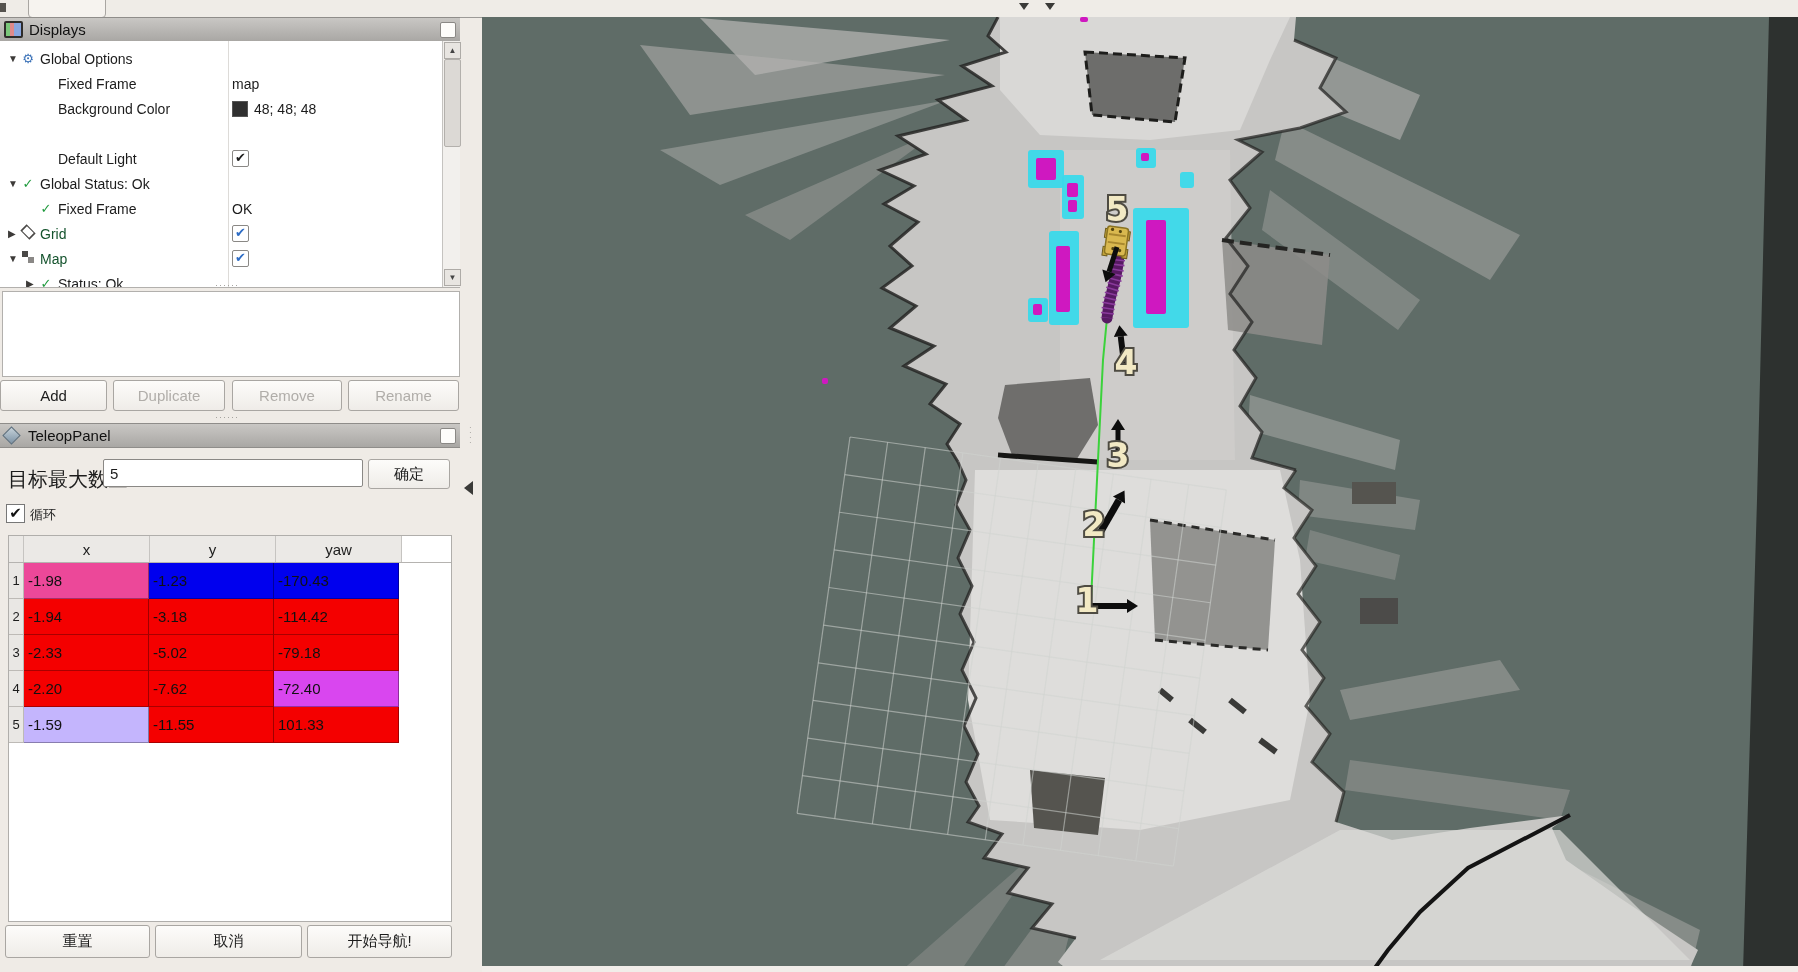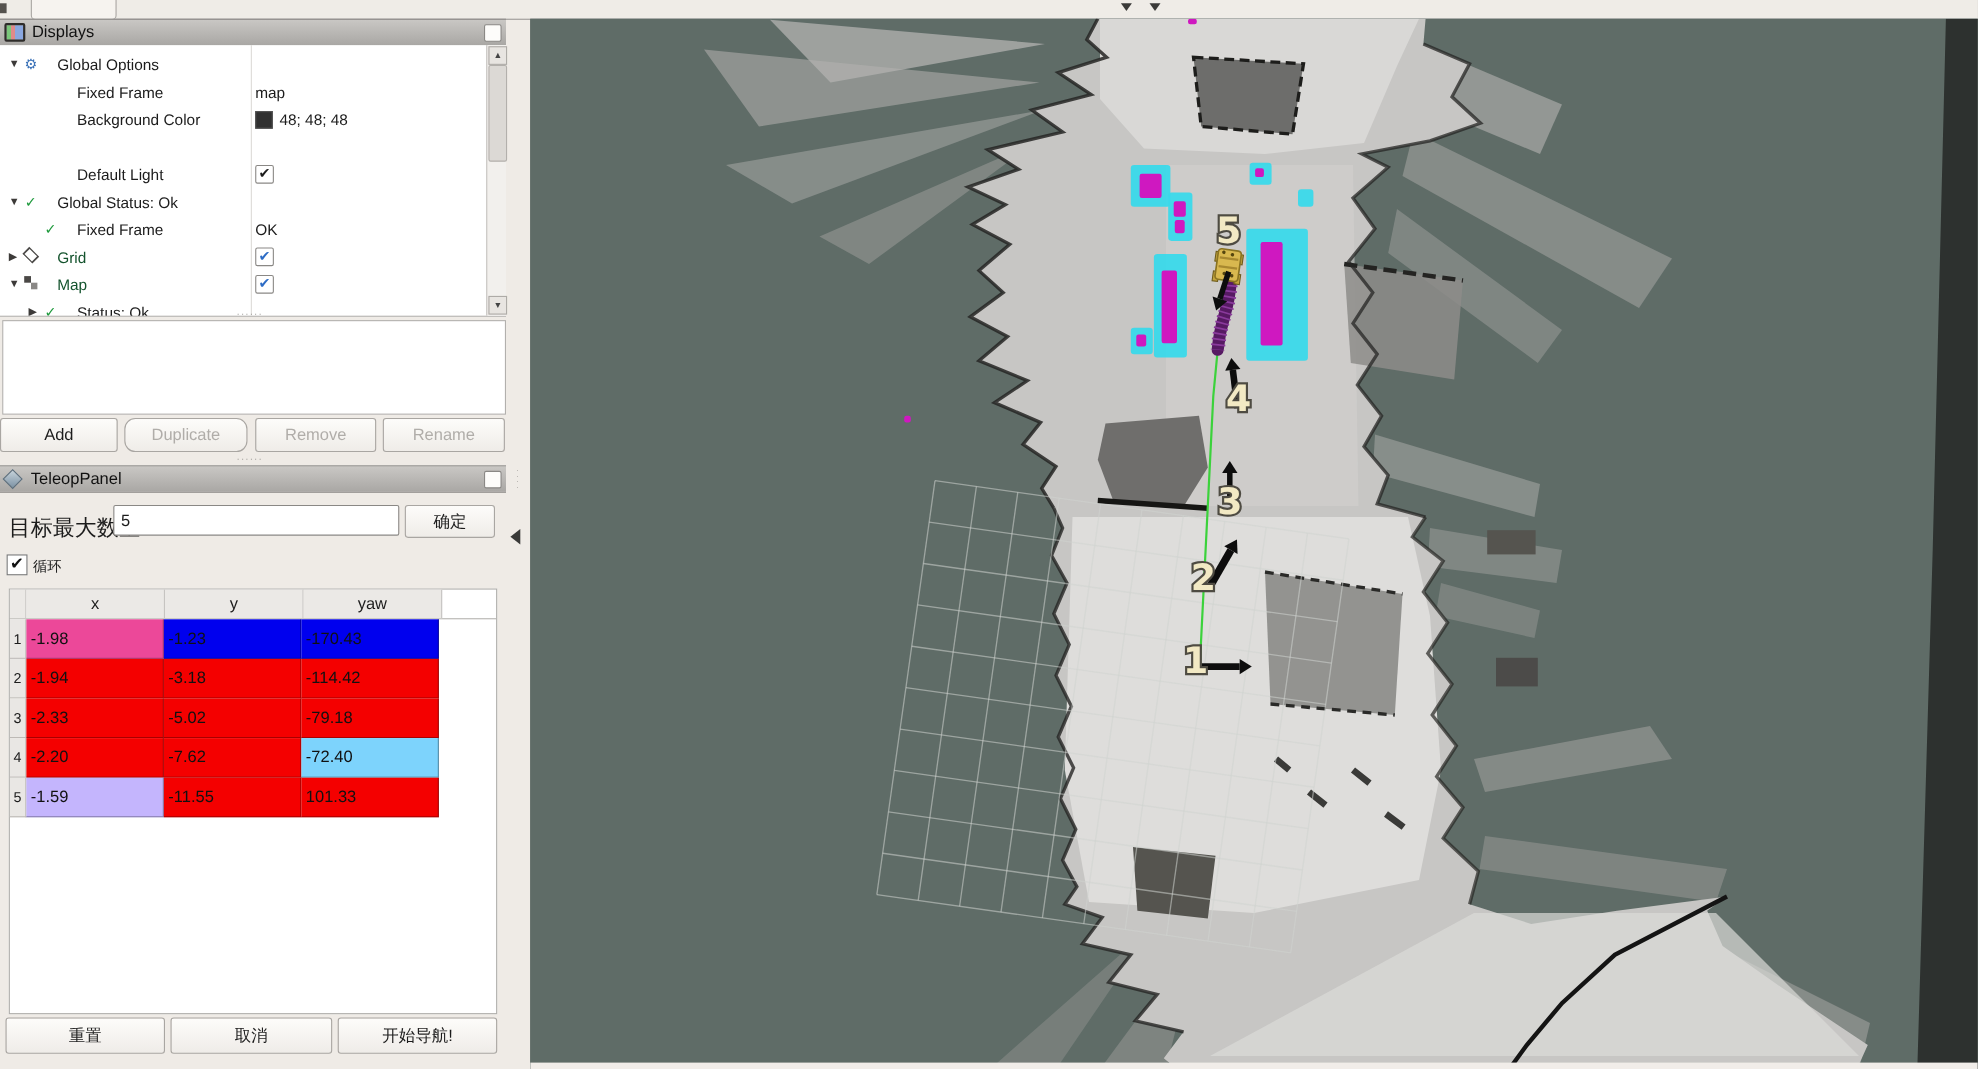--- a/index.html
+++ b/index.html
@@ -26,21 +26,21 @@
       background:linear-gradient(90deg,#7ac77a 0 4px,#e08a8a 4px 8px,#8aa7e0 8px 11px);position:relative;}
   .diamond-icon{width:11px;height:11px;margin-left:5px;background:linear-gradient(135deg,#c6d2da,#7d93a5);
       border:1px solid #5c6f7e;transform:rotate(45deg);}
 
   
   #tree{left:0;top:41px;width:460px;height:246px;background:#ffffff;border-bottom:1px solid #b2b0ad;overflow:hidden;}
   #tree .vsep{position:absolute;left:228px;top:0;width:1px;height:100%;background:#dddbd8;}
   .tree-row{position:absolute;left:0;width:442px;height:25px;display:flex;align-items:center;}
   .tree-row .exp{width:10px;margin-left:8px;font-size:10px;color:#3c3a38;flex:none;}
   .tree-row .ticon{width:16px;margin-left:2px;flex:none;text-align:center;font-size:13px;}
-  .tree-row .lbl{margin-left:16px;white-space:nowrap;text-align:right;}
+  .tree-row .lbl{margin-left:4px;white-space:nowrap;text-align:right;}
   .tree-row .lbl.link{color:#14532d;font-weight:normal;}
   .tree-row .val{position:absolute;left:232px;display:flex;align-items:center;}
   .gear{color:#3b72b8;font-size:14px;}
   .chk-green{color:#1f9a3d;font-weight:bold;font-size:14px;}
   .grid-glyph,.map-glyph{display:inline-block;width:12px;height:12px;}
   .grid-glyph{border:2px solid #4a4846;transform:rotate(45deg) scale(.8,.55);}
   .map-glyph{background:
      linear-gradient(90deg,#4a4846 0 6px,transparent 6px) 0 0/12px 6px no-repeat,
      linear-gradient(90deg,transparent 0 6px,#8a8886 6px) 0 6px/12px 6px no-repeat;}
   .cbox{width:15px;height:15px;background:#fff;border:1px solid #8a8885;border-radius:2px;
@@ -175,21 +175,21 @@
   <div class="btn" style="bottom:1px">▼</div>
 </div>
 
 <div class="dots abs" style="top:284px">······</div>
 
 <div id="descbox" class="abs"></div>
 
 <div id="displays-buttons" class="abs" style="left:0;top:380px;width:460px;height:30px">
 
 <div class="qbtn" style="position: absolute; left: 0px; top: 0px; width: 105px; height: 29px;">Add</div>
-    <div class="qbtn disabled" style="position: absolute; left: 113px; top: 0px; width: 110px; height: 29px; border-radius: 10px;">Duplicate</div>
+    <div class="qbtn disabled" style="position: absolute; left: 113px; top: 0px; width: 110px; height: 29px;">Duplicate</div>
     <div class="qbtn disabled" style="position: absolute; left: 232px; top: 0px; width: 108px; height: 29px;">Remove</div>
     <div class="qbtn disabled" style="position: absolute; left: 348px; top: 0px; width: 109px; height: 29px;">Rename</div>
   </div>
 
 <div class="dots abs" style="top:416px">······</div>
 
 <div class="panel-header abs" style="top:423px">
   <span class="diamond-icon"></span>
   <span class="title" style="margin-left:10px">TeleopPanel</span>
   <span class="float-box"></span>
@@ -225,21 +225,21 @@
       <div class="trow">
         <div class="rh">3</div>
         <div class="cell" style="background: rgb(244, 0, 0);">-2.33</div>
         <div class="cell" style="background: rgb(244, 0, 0);">-5.02</div>
         <div class="cell" style="background: rgb(244, 0, 0);">-79.18</div>
       </div>
       <div class="trow">
         <div class="rh">4</div>
         <div class="cell" style="background: rgb(244, 0, 0);">-2.20</div>
         <div class="cell" style="background: rgb(244, 0, 0);">-7.62</div>
-        <div class="cell" style="background: #7dd3fc;">-72.40</div>
+        <div class="cell" style="background: #d946ef;">-72.40</div>
       </div>
       <div class="trow">
         <div class="rh">5</div>
         <div class="cell" style="background: #c4b5fd;">-1.59</div>
         <div class="cell" style="background: rgb(244, 0, 0);">-11.55</div>
         <div class="cell" style="background: rgb(244, 0, 0);">101.33</div>
       </div>
     </div>
 </div>
 

